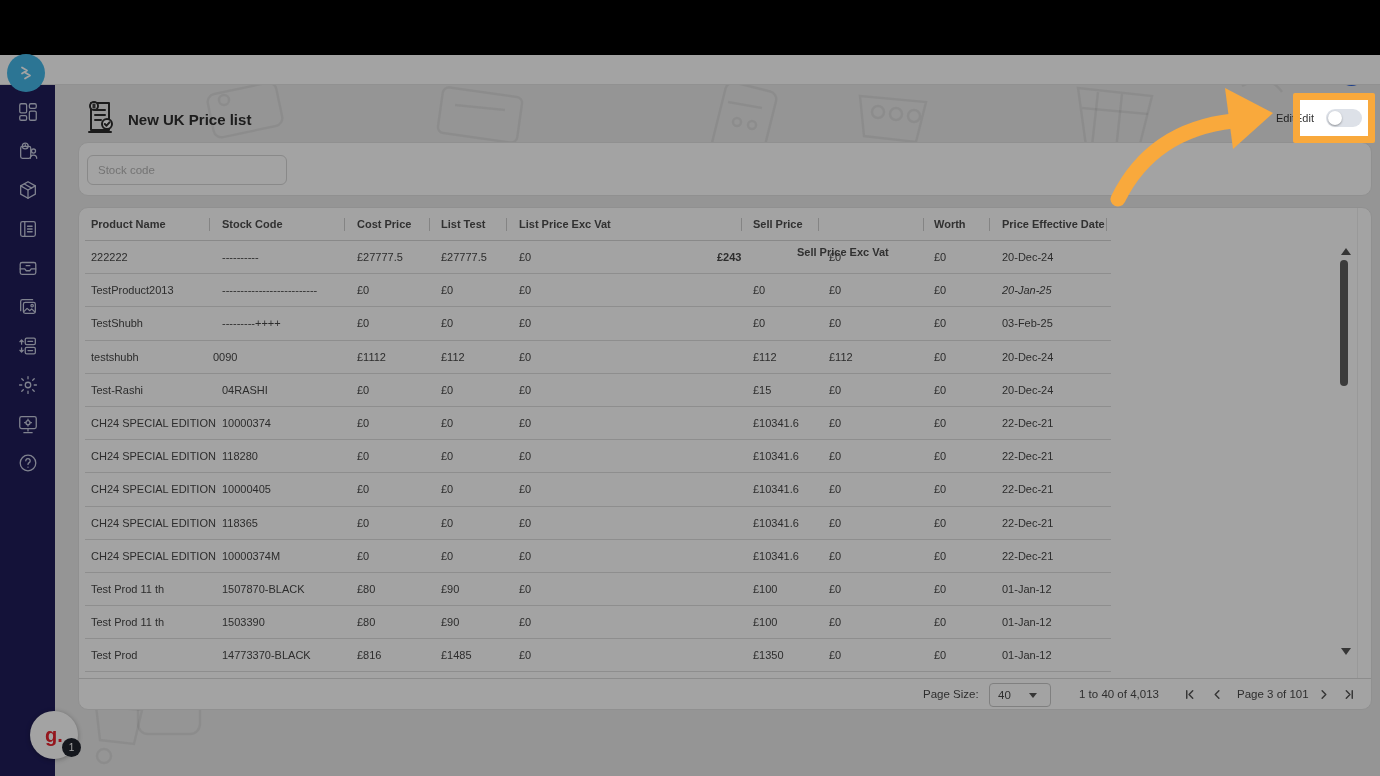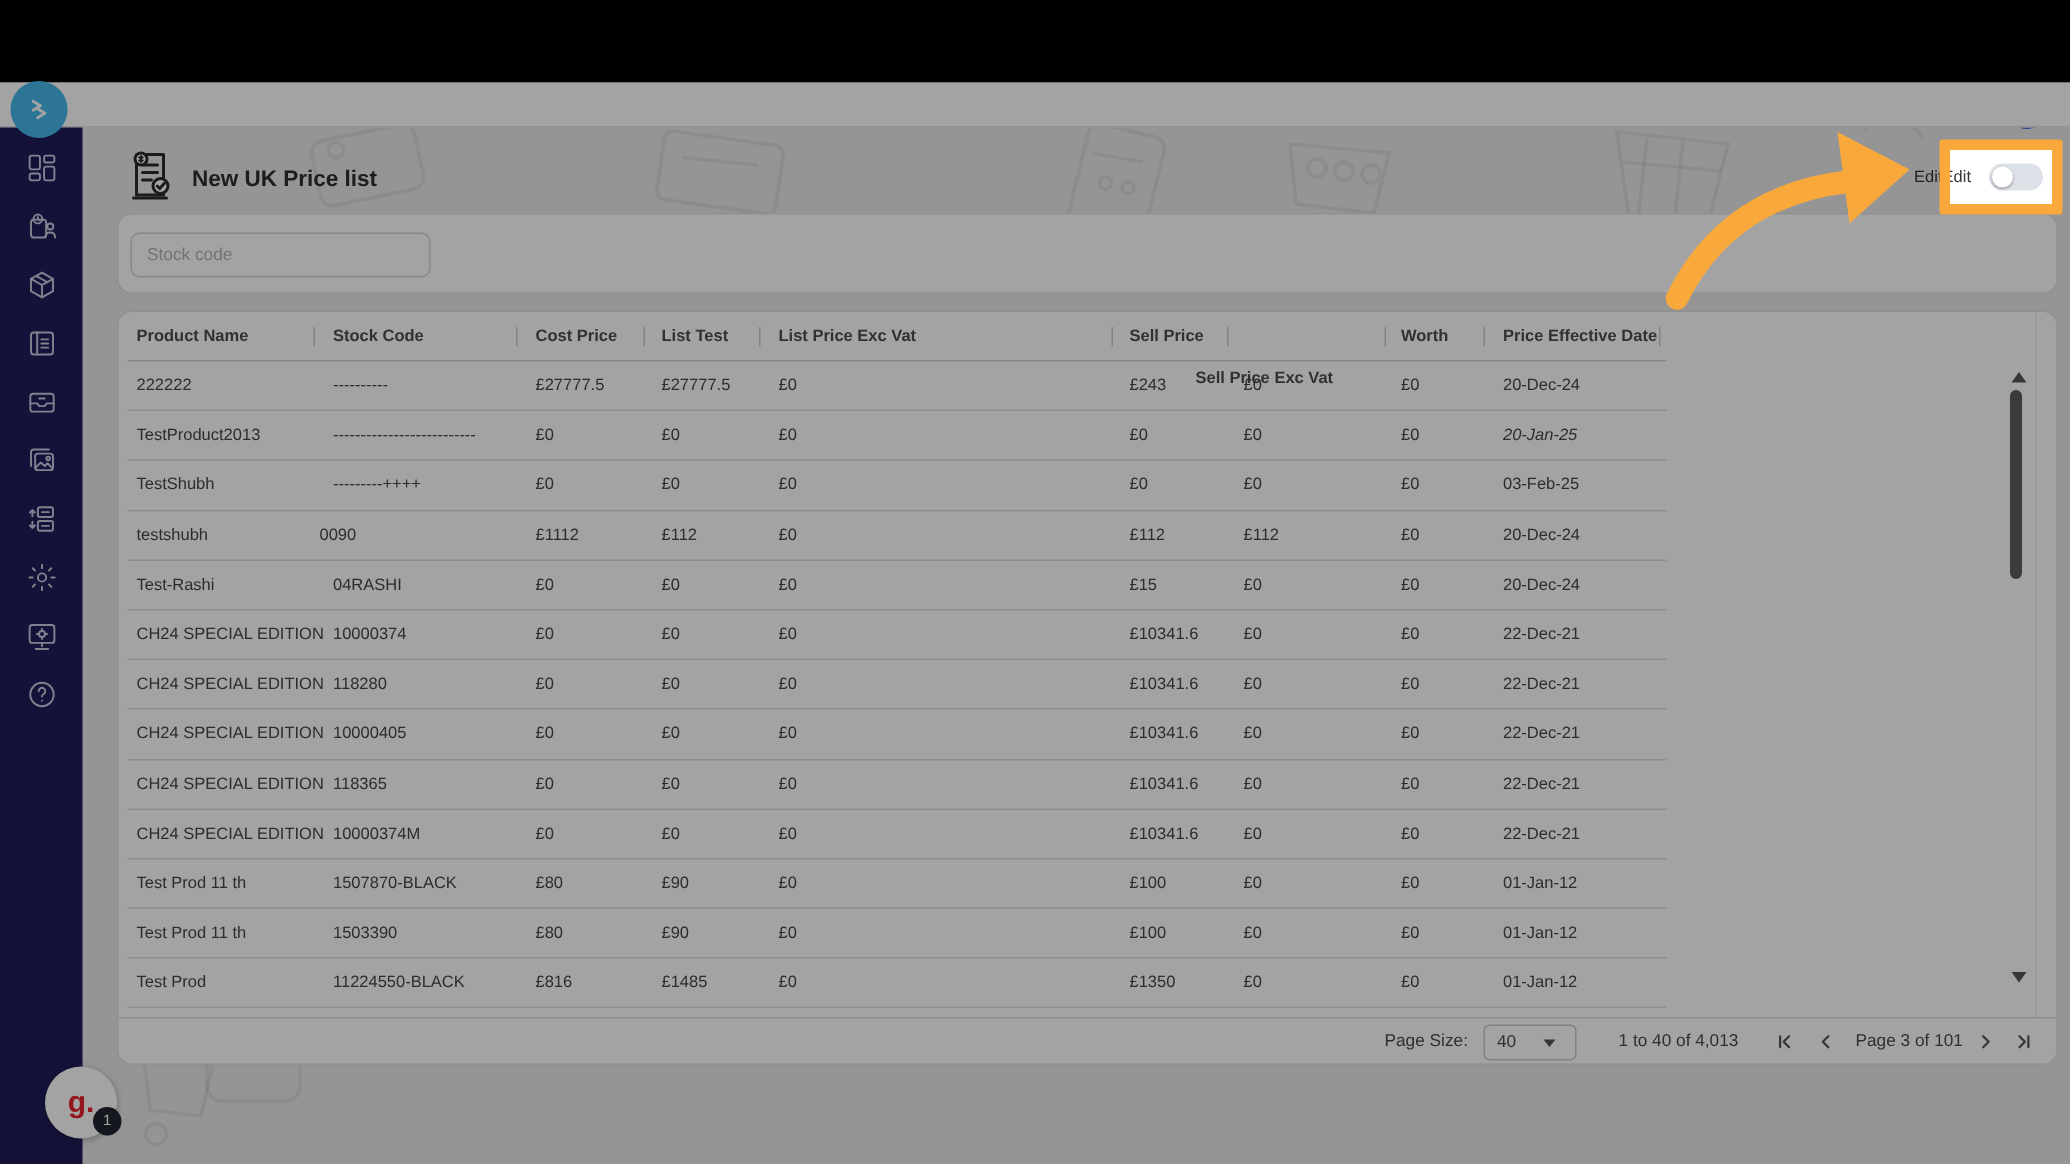--- a/index.html
+++ b/index.html
@@ -265,21 +265,21 @@
         <div class="hsep" style="left: 904px;"></div>
         <div class="hsep" style="left: 1021px;"></div>
       </div>
     <div class="tbody">
         <div class="trow">
           <span class="tcell" style="left: 6px;">222222</span>
           <span class="tcell" style="left: 137px;">----------</span>
           <span class="tcell" style="left: 272px;">£27777.5</span>
           <span class="tcell" style="left: 356px;">£27777.5</span>
           <span class="tcell" style="left: 434px;">£0</span>
-          <span class="tcell" style="left: 668px;">£243</span>
+          <span class="tcell" style="left: 632px; font-weight: bold;">£243</span>
           <span class="tcell" style="left: 744px;">£0</span>
           <span class="tcell" style="left: 849px;">£0</span>
           <span class="tcell" style="left: 917px;">20-Dec-24</span>
         </div>
         <div class="trow">
           <span class="tcell" style="left: 6px;">TestProduct2013</span>
           <span class="tcell" style="left: 137px;">--------------------------</span>
           <span class="tcell" style="left: 272px;">£0</span>
           <span class="tcell" style="left: 356px;">£0</span>
           <span class="tcell" style="left: 434px;">£0</span>
@@ -393,21 +393,21 @@
           <span class="tcell" style="left: 272px;">£80</span>
           <span class="tcell" style="left: 356px;">£90</span>
           <span class="tcell" style="left: 434px;">£0</span>
           <span class="tcell" style="left: 668px;">£100</span>
           <span class="tcell" style="left: 744px;">£0</span>
           <span class="tcell" style="left: 849px;">£0</span>
           <span class="tcell" style="left: 917px;">01-Jan-12</span>
         </div>
         <div class="trow">
           <span class="tcell" style="left: 6px;">Test Prod</span>
-          <span class="tcell" style="left: 137px;">11224550-BLACK</span>
+          <span class="tcell" style="left: 137px;">14773370-BLACK</span>
           <span class="tcell" style="left: 272px;">£816</span>
           <span class="tcell" style="left: 356px;">£1485</span>
           <span class="tcell" style="left: 434px;">£0</span>
           <span class="tcell" style="left: 668px;">£1350</span>
           <span class="tcell" style="left: 744px;">£0</span>
           <span class="tcell" style="left: 849px;">£0</span>
           <span class="tcell" style="left: 917px;">01-Jan-12</span>
         </div>
       </div>
     <div class="grid-vline"></div>

